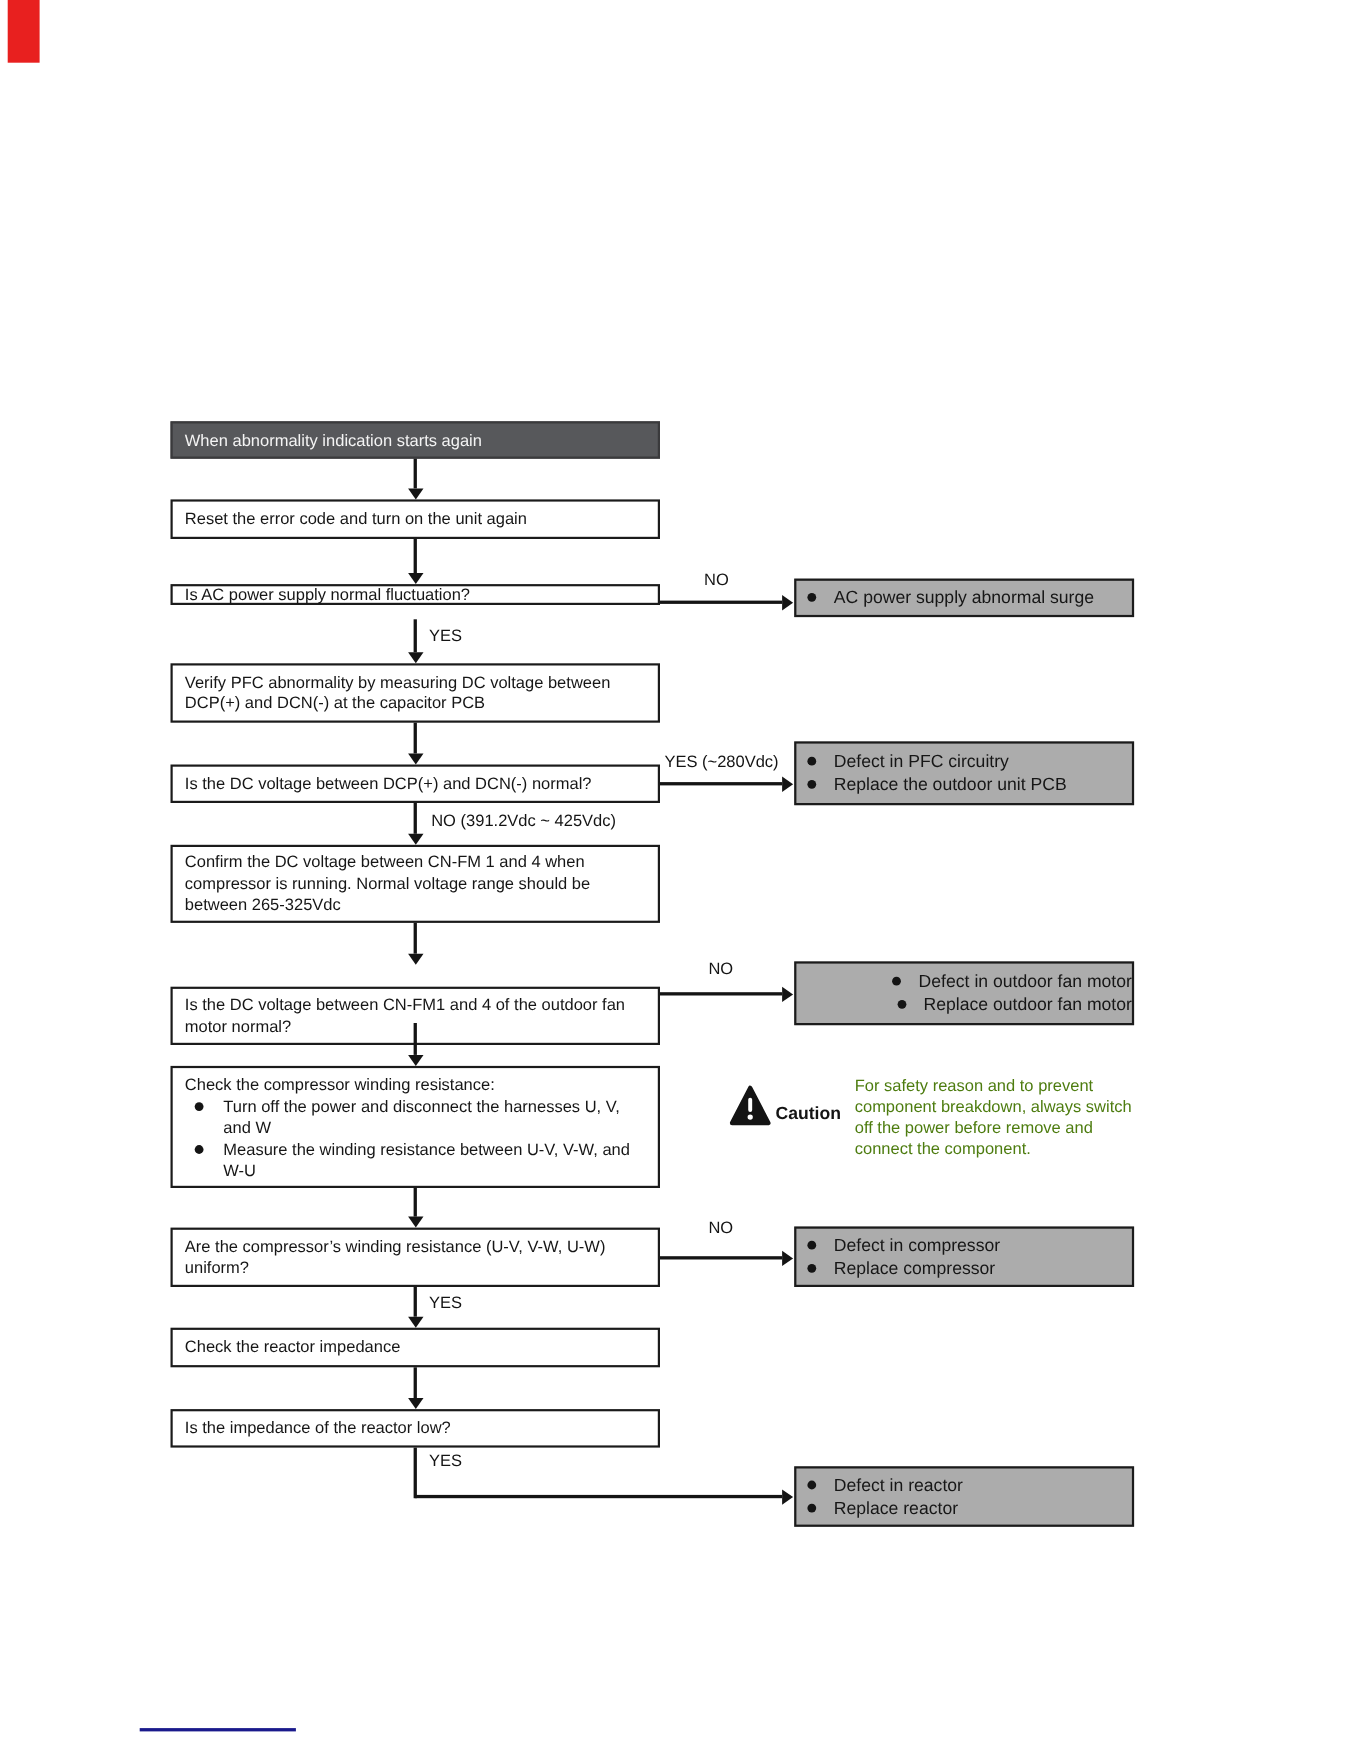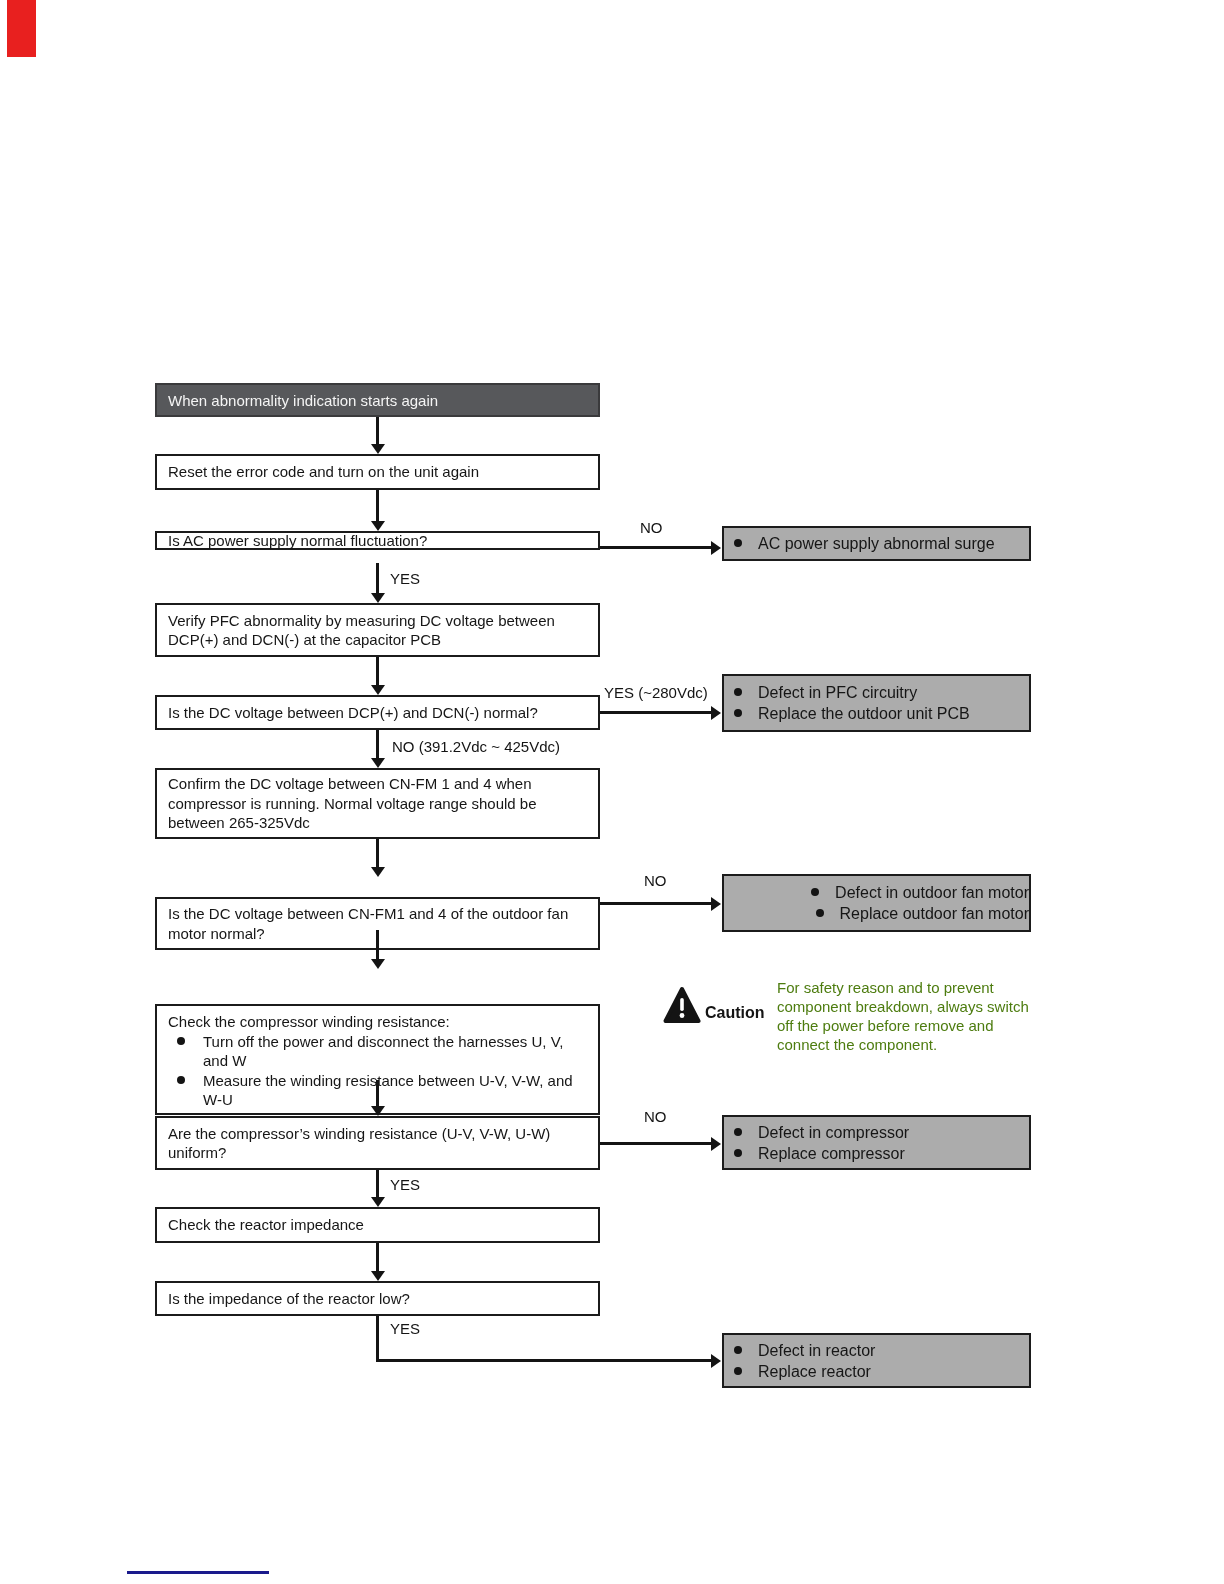--- a/index.html
+++ b/index.html
@@ -60,21 +60,21 @@
     <div class="lines">Confirm the DC voltage between CN-FM 1 and 4 when
 compressor is running. Normal voltage range should be
 between 265-325Vdc</div>
   </div>
 
   <div class="box" style="left:155px;top:877px;width:445px;height:53px;margin-top:20px;">
     <div class="lines">Is the DC voltage between CN-FM1 and 4 of the outdoor fan
 motor normal?</div>
   </div>
 
-  <div class="box" style="left:155px;top:969px;width:445px;height:111px;display:block;padding-top:6px;margin-top:35px;">
+  <div class="box" style="left:155px;top:969px;width:445px;height:111px;display:block;padding-top:6px;">
     <div class="lines">Check the compressor winding resistance:</div>
     <div class="l-row">
       <span class="dot"></span>
       <div class="lines">Turn off the power and disconnect the harnesses U, V,
 and W</div>
     </div>
     <div class="l-row">
       <span class="dot"></span>
       <div class="lines">Measure the winding resistance between U-V, V-W, and
 W-U</div>

